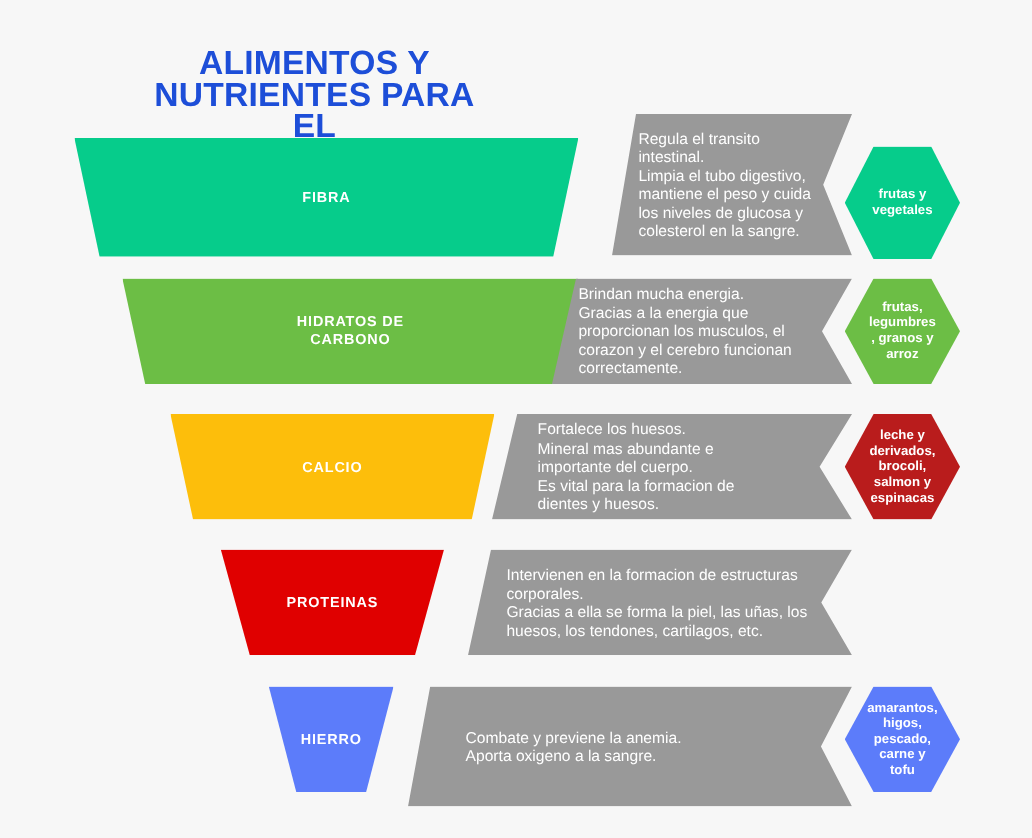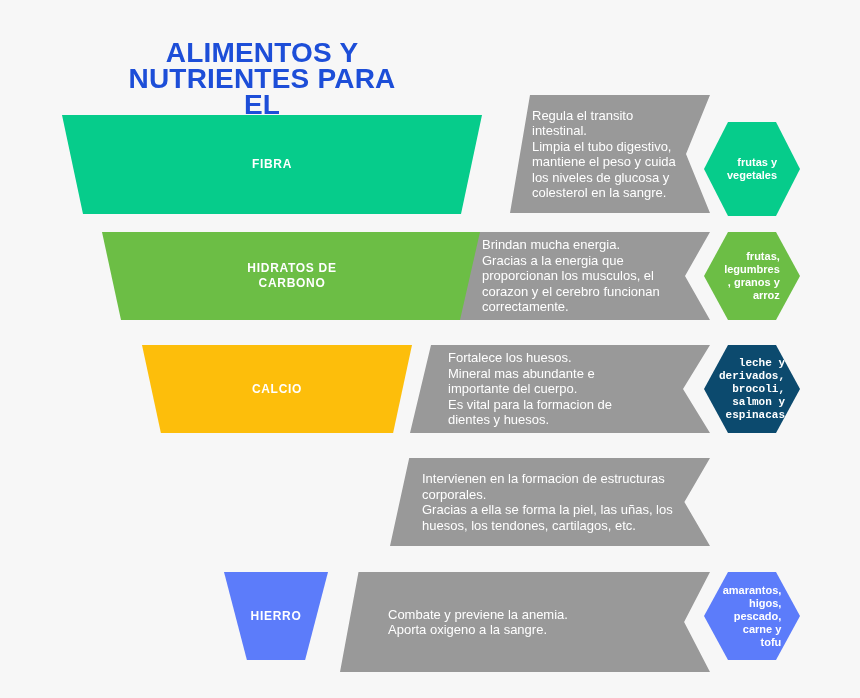--- a/index.html
+++ b/index.html
@@ -90,21 +90,21 @@
     display: flex;
     align-items: center;
     justify-content: center;
     box-sizing: border-box;
   }
   .hex-label {
     color: #ffffff;
     font-size: 11px;
     font-weight: bold;
     line-height: 13px;
-    text-align: right;
+    text-align: center;
     white-space: pre-line;
     padding: 0 2px;
   }
 </style>
 </head>
 <body>
 
 <div id="infographic">
 
   <div class="title">ALIMENTOS Y
@@ -165,30 +165,35 @@
     </div>
     <div class="band" style="left:410px;width:300px;height:88px;top:0px;padding-left:38px;
                 -webkit-clip-path:polygon(7% 0%,100% 0%,91% 50%,100% 100%,0% 100%);
                 clip-path:polygon(7% 0%,100% 0%,91% 50%,100% 100%,0% 100%);">
       <span class="band-text">Fortalece los huesos.
 Mineral mas abundante e
 importante del cuerpo.
 Es vital para la formacion de
 dientes y huesos.</span>
     </div>
-    <div class="hex" style="left:704px;width:96px;height:88px;top:0px;background:#0c4a6e;font-family:Liberation Mono, monospace;">
+    <div class="hex" style="left:704px;width:96px;height:88px;top:0px;background:#b91c1c;">
       <span class="hex-label">leche y
 derivados,
 brocoli,
 salmon y
 espinacas</span>
     </div>
   </div>
 
   <div class="row" style="top:458px;height:88px;">
+    <div class="trap" style="left:184px;width:186px;height:88px;background:#e00000;
+                -webkit-clip-path:polygon(0% 0%,100% 0%,87% 100%,13% 100%);
+                clip-path:polygon(0% 0%,100% 0%,87% 100%,13% 100%);">
+      <span class="trap-label">PROTEINAS</span>
+    </div>
     <div class="band" style="left:390px;width:320px;height:88px;top:0px;padding-left:32px;
                 -webkit-clip-path:polygon(6% 0%,100% 0%,92% 50%,100% 100%,0% 100%);
                 clip-path:polygon(6% 0%,100% 0%,92% 50%,100% 100%,0% 100%);">
       <span class="band-text">Intervienen en la formacion de estructuras
 corporales.
 Gracias a ella se forma la piel, las uñas, los
 huesos, los tendones, cartilagos, etc.</span>
     </div>
   </div>
 

